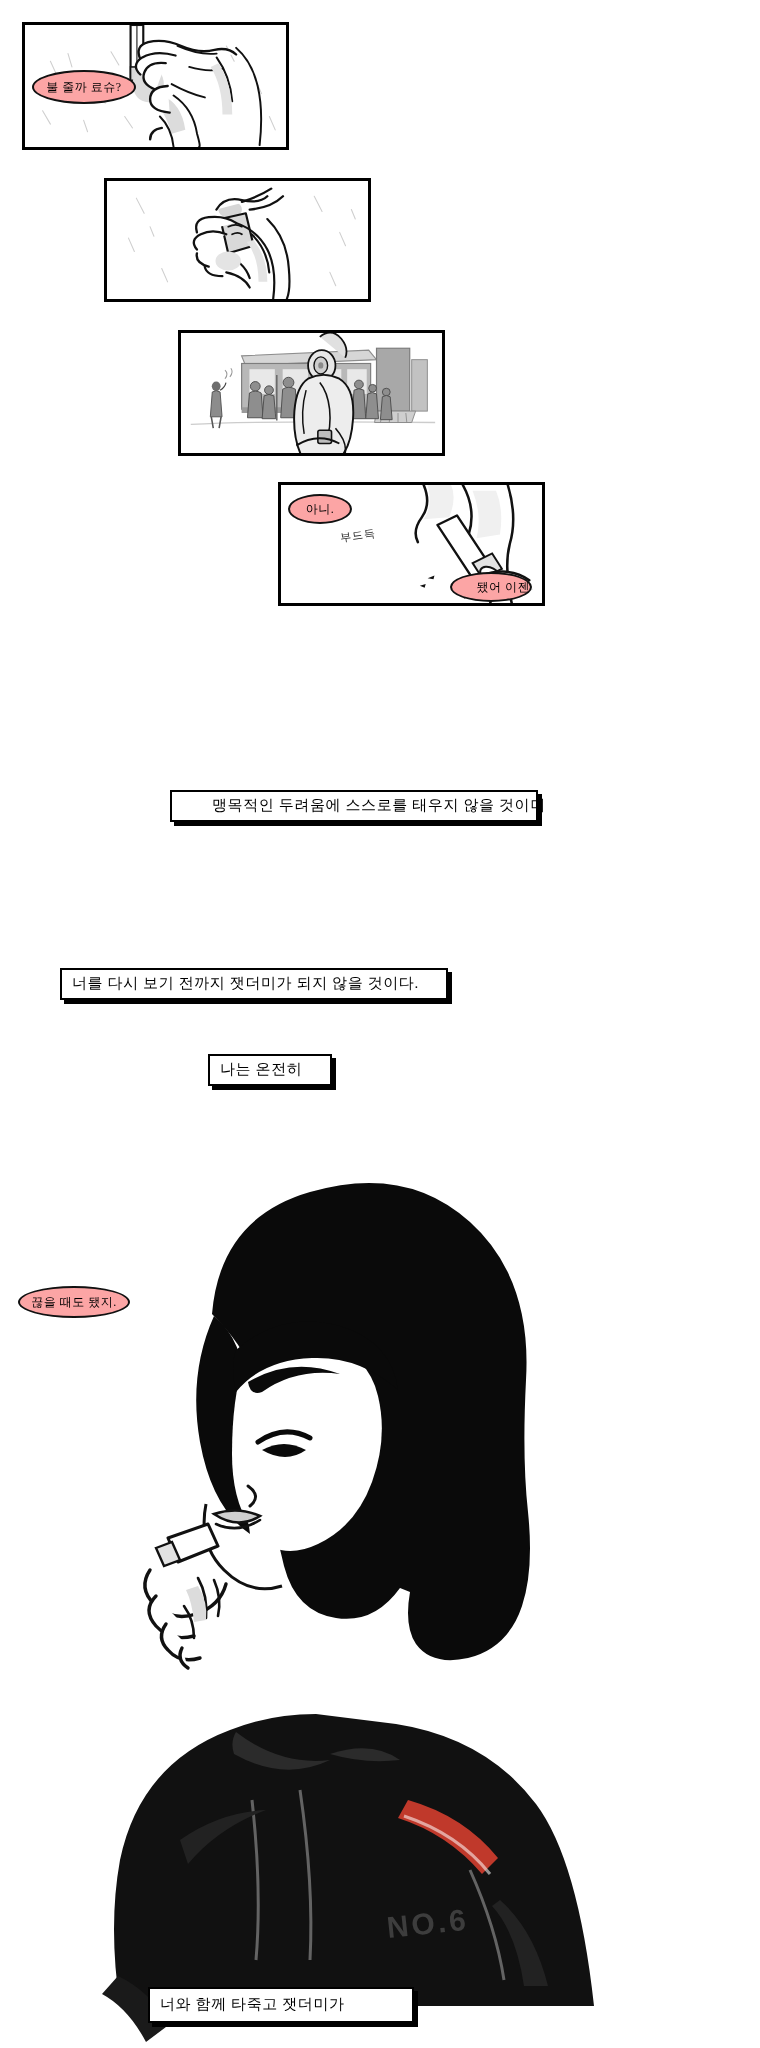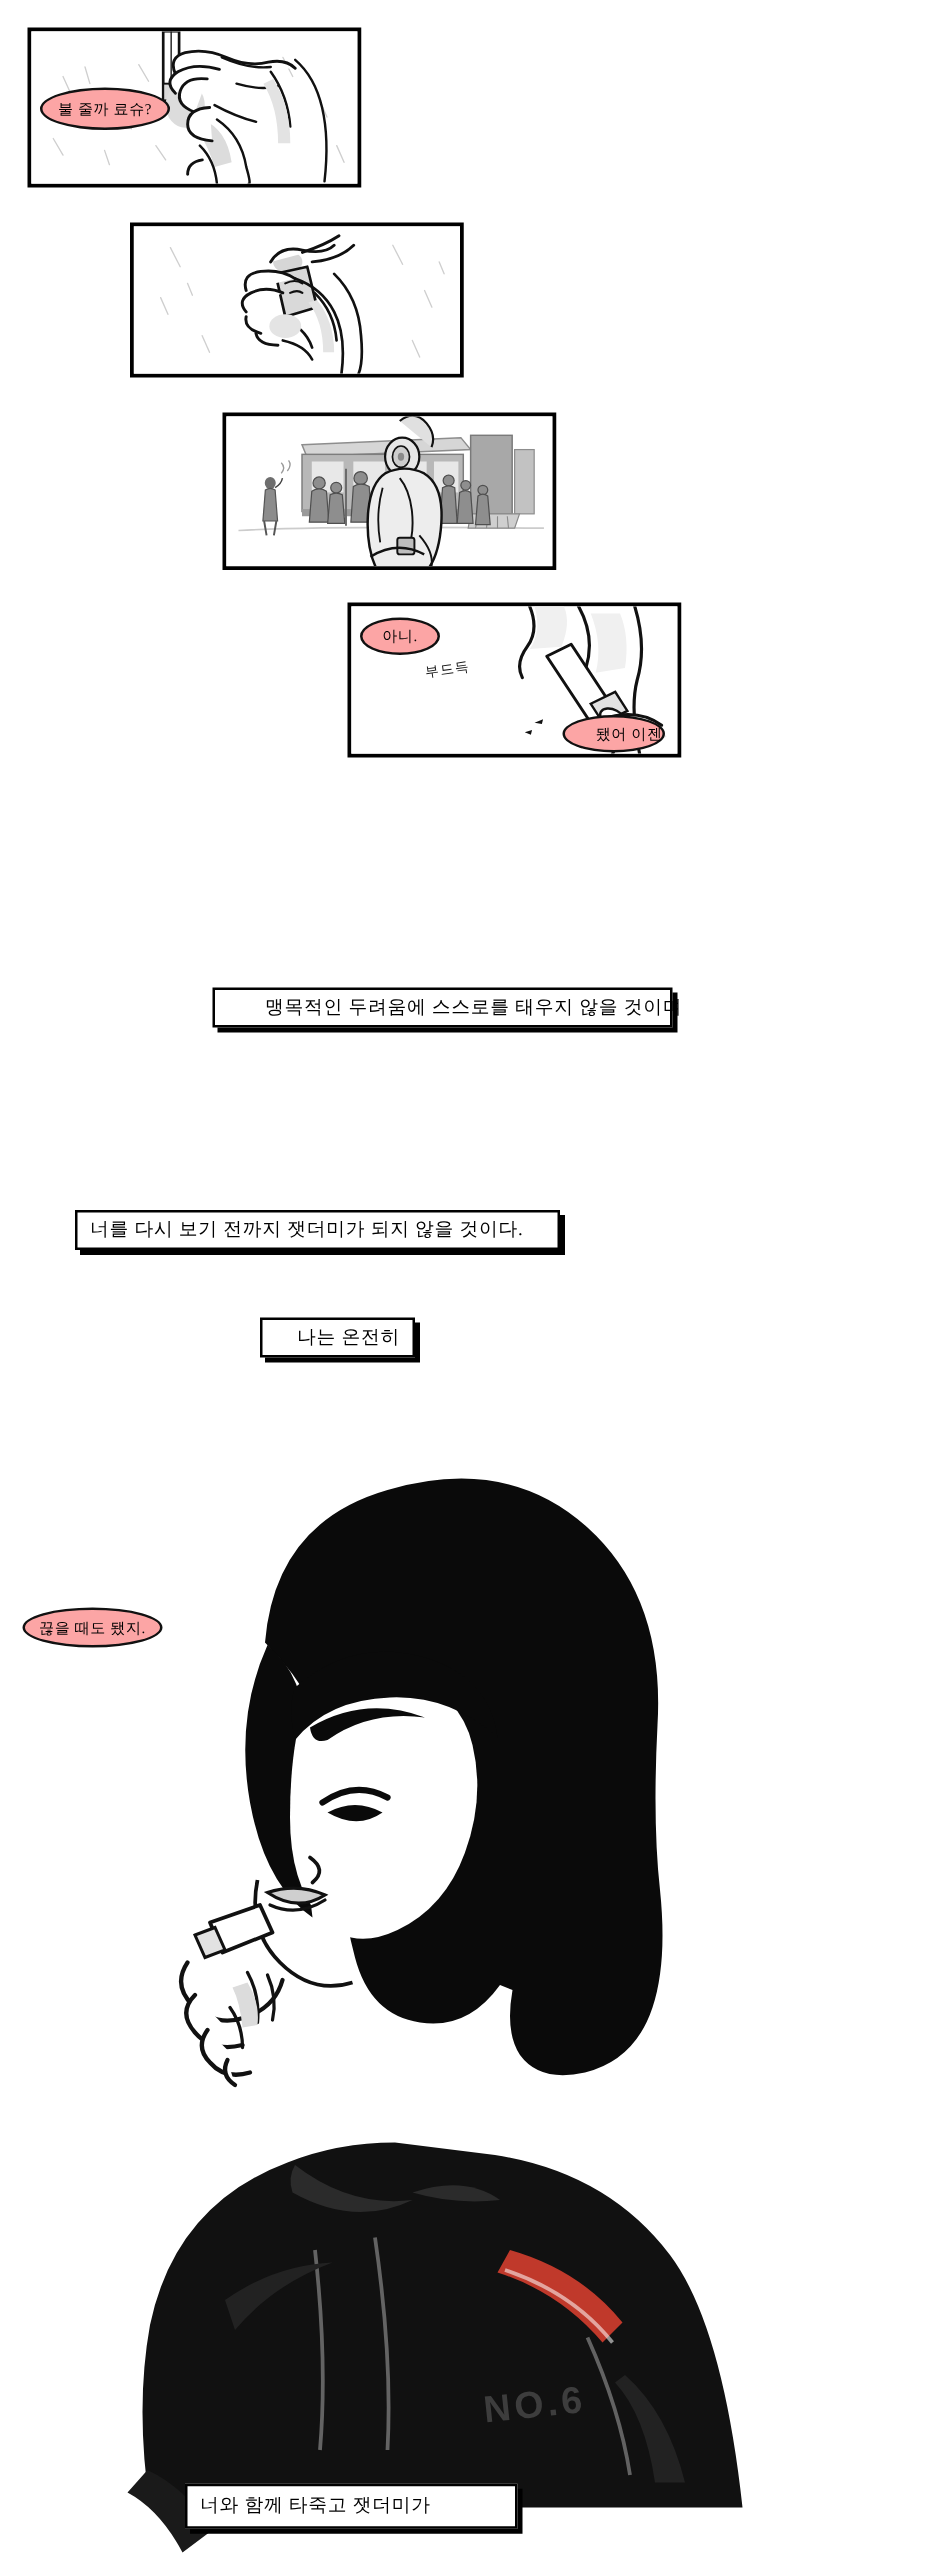--- a/index.html
+++ b/index.html
@@ -363,21 +363,21 @@
 
 
   <div class="narration heavy" style="left:170px; top:790px; width:368px; height:32px;padding-left:40px;">
     <span>맹목적인 두려움에 스스로를 태우지 않을 것이며</span>
   </div>
 
   <div class="narration heavy" style="left:60px; top:920px; width:388px; height:32px;margin-top:48px;">
     <span>너를 다시 보기 전까지 잿더미가 되지 않을 것이다.</span>
   </div>
 
-  <div class="narration heavy" style="left:208px; top:1054px; width:124px; height:32px;justify-content:flex-end;">
+  <div class="narration heavy" style="left:208px; top:1054px; width:124px; height:32px;">
     <span>나는 온전히</span>
   </div>
 
   <div class="hero">
     <svg viewBox="0 0 760 948" preserveAspectRatio="none">
       <rect x="0" y="0" width="760" height="948" fill="#ffffff"></rect>
 
       <path d="M212 214
                q8 -96 98 -122
                q96 -28 160 30

